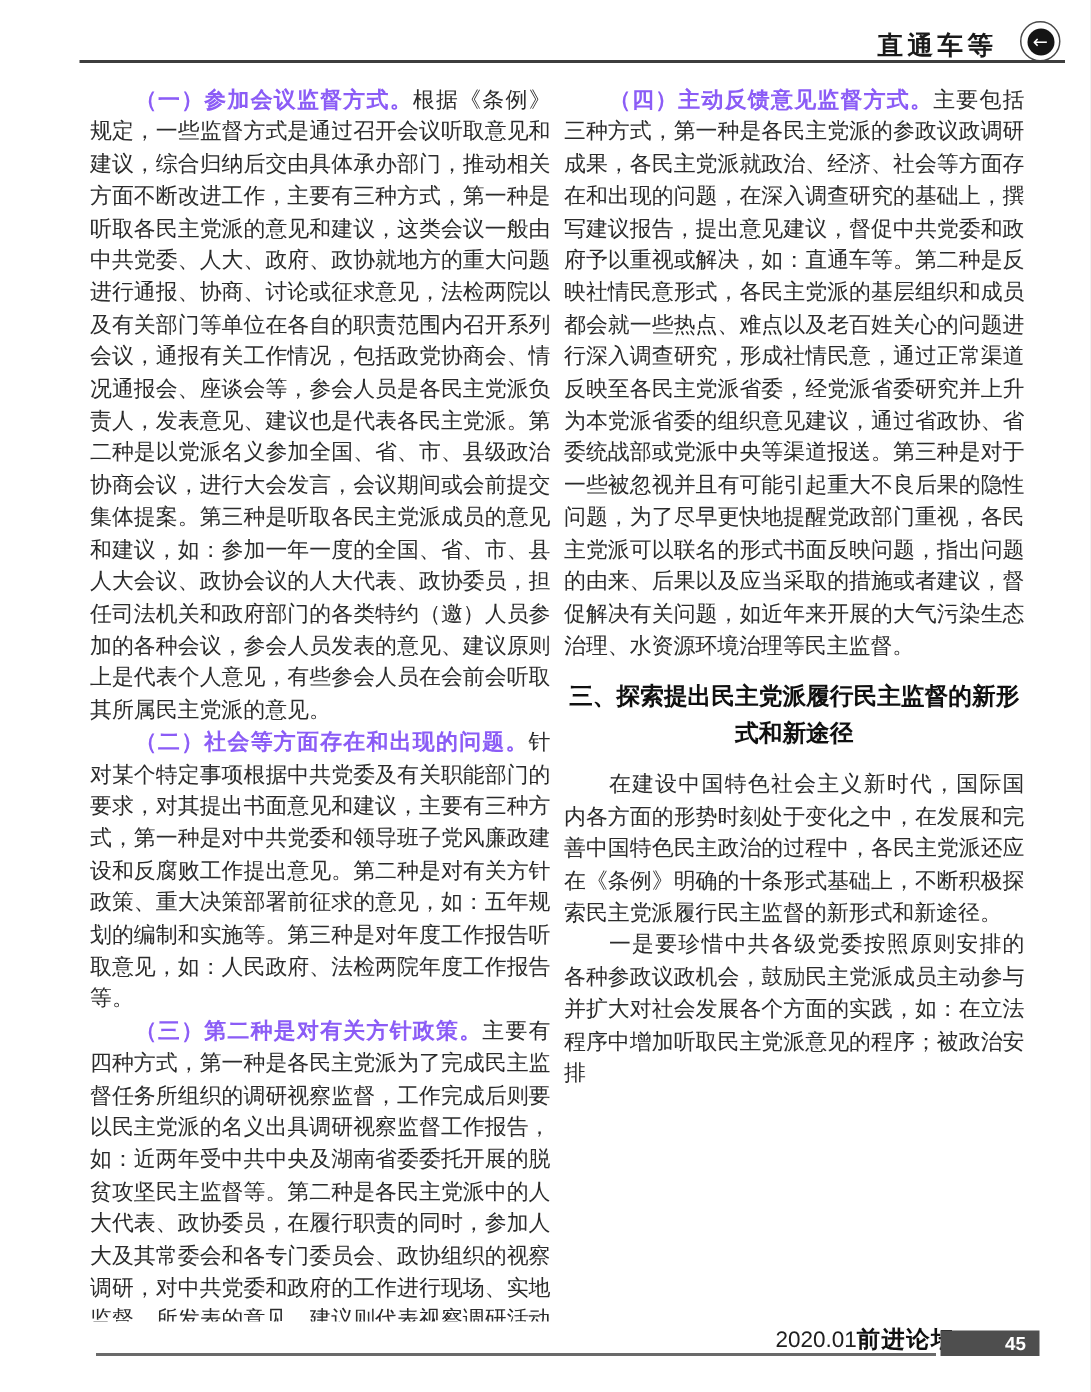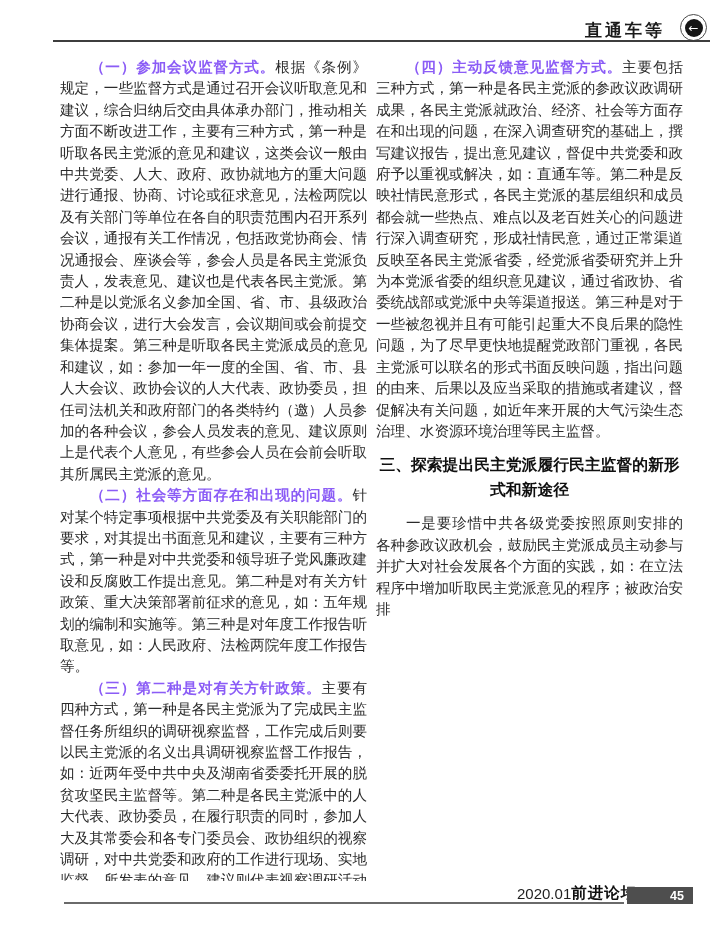--- a/index.html
+++ b/index.html
@@ -96,20 +96,21 @@
 
     <div class="col">
       <p><span class="lead">（一）参加会议监督方式。</span><span>根据《条例》规定，一些监督方式是通过召开会议听取意见和建议，综合归纳后交由具体承办部门，推动相关方面不断改进工作，主要有三种方式，第一种是听取各民主党派的意见和建议，这类会议一般由中共党委、人大、政府、政协就地方的重大问题进行通报、协商、讨论或征求意见，法检两院以及有关部门等单位在各自的职责范围内召开系列会议，通报有关工作情况，包括政党协商会、情况通报会、座谈会等，参会人员是各民主党派负责人，发表意见、建议也是代表各民主党派。第二种是以党派名义参加全国、省、市、县级政治协商会议，进行大会发言，会议期间或会前提交集体提案。第三种是听取各民主党派成员的意见和建议，如：参加一年一度的全国、省、市、县人大会议、政协会议的人大代表、政协委员，担任司法机关和政府部门的各类特约（邀）人员参加的各种会议，参会人员发表的意见、建议原则上是代表个人意见，有些参会人员在会前会听取其所属民主党派的意见。</span></p>
       <p><span class="lead">（二）社会等方面存在和出现的问题。</span><span>针对某个特定事项根据中共党委及有关职能部门的要求，对其提出书面意见和建议，主要有三种方式，第一种是对中共党委和领导班子党风廉政建设和反腐败工作提出意见。第二种是对有关方针政策、重大决策部署前征求的意见，如：五年规划的编制和实施等。第三种是对年度工作报告听取意见，如：人民政府、法检两院年度工作报告等。</span></p>
       <p><span class="lead">（三）第二种是对有关方针政策。</span><span>主要有四种方式，第一种是各民主党派为了完成民主监督任务所组织的调研视察监督，工作完成后则要以民主党派的名义出具调研视察监督工作报告，如：近两年受中共中央及湖南省委委托开展的脱贫攻坚民主监督等。第二种是各民主党派中的人大代表、政协委员，在履行职责的同时，参加人大及其常委会和各专门委员会、政协组织的视察调研，对中共党委和政府的工作进行现场、实地监督，所发表的意见、建议则代表视察调研活动的组织方。</span></p>
     </div>
 
     <div class="col">
       <p><span class="lead">（四）主动反馈意见监督方式。</span><span>主要包括三种方式，第一种是各民主党派的参政议政调研成果，各民主党派就政治、经济、社会等方面存在和出现的问题，在深入调查研究的基础上，撰写建议报告，提出意见建议，督促中共党委和政府予以重视或解决，如：直通车等。第二种是反映社情民意形式，各民主党派的基层组织和成员都会就一些热点、难点以及老百姓关心的问题进行深入调查研究，形成社情民意，通过正常渠道反映至各民主党派省委，经党派省委研究并上升为本党派省委的组织意见建议，通过省政协、省委统战部或党派中央等渠道报送。第三种是对于一些被忽视并且有可能引起重大不良后果的隐性问题，为了尽早更快地提醒党政部门重视，各民主党派可以联名的形式书面反映问题，指出问题的由来、后果以及应当采取的措施或者建议，督促解决有关问题，如近年来开展的大气污染生态治理、水资源环境治理等民主监督。</span></p>
       <h3 class="section-heading">三、探索提出民主党派履行民主监督的新形式和新途径</h3>
+      <p>在建设中国特色社会主义新时代，国际国内各方面的形势时刻处于变化之中，在发展和完善中国特色民主政治的过程中，各民主党派还应在《条例》明确的十条形式基础上，不断积极探索民主党派履行民主监督的新形式和新途径。</p>
       <p>一是要珍惜中共各级党委按照原则安排的各种参政议政机会，鼓励民主党派成员主动参与并扩大对社会发展各个方面的实践，如：在立法程序中增加听取民主党派意见的程序；被政治安排</p>
     </div>
 
   </div>
 
   <div class="footer-rule"></div>
   <div class="footer-meta">
     <span class="footer-issue">2020.01</span>
     <span class="footer-journal">前进论坛</span>
   </div>

